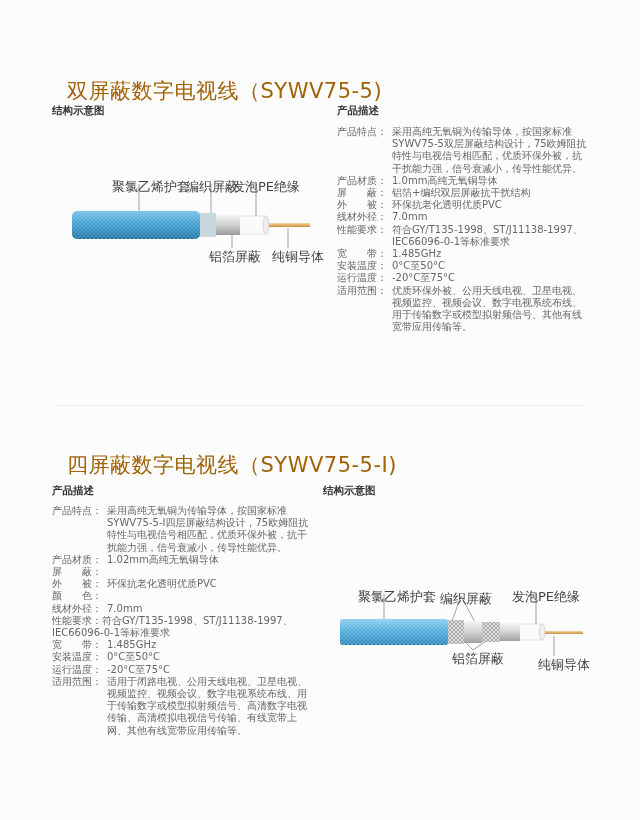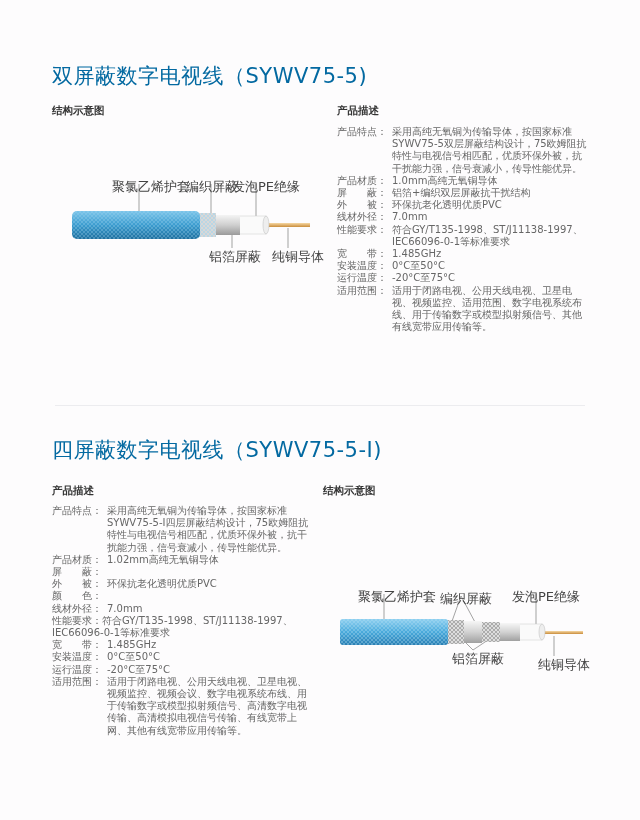--- a/index.html
+++ b/index.html
@@ -5,22 +5,22 @@
   html, body { margin:0; padding:0; }
   body {
     width:640px; height:820px; overflow:hidden;
     background:#fdfcfd;
     font-family:"DejaVu Sans", "Liberation Sans", sans-serif;
     color:#555;
     position:relative;
   }
   .title {
     position:absolute; left:52px;
-    font-size:21px; color:#0369a1; letter-spacing:0.5px;
-    font-weight:normal; margin:0; white-space:nowrap;
+    font-size:21px; color:#a16207; letter-spacing:0.5px;
+    font-weight:normal; margin:15px; white-space:nowrap;
   }
   .subhead {
     position:absolute; font-size:10.5px; font-weight:bold; color:#333;
   }
   .desc {
     position:absolute; font-size:10px; line-height:12.2px; color:#666;
   }
   .row { display:flex; }
   .row .lbl { width:55px; flex:none; white-space:pre; }
   .row .val { flex:1; }
@@ -120,21 +120,21 @@
   <div class="row">
       <span class="lbl">安装温度：</span>
       <span class="val">0°C至50°C</span>
     </div>
   <div class="row">
       <span class="lbl">运行温度：</span>
       <span class="val">-20°C至75°C</span>
     </div>
   <div class="row">
       <span class="lbl">适用范围：</span>
-      <span class="val">适用于闭路电视、公用天线电视、卫星电视、视频监控、适用范围、数字电视系统布线、用于传输数字或模型拟射频信号、其他有线宽带应用传输等。</span>
+      <span class="val">优质环保外被、公用天线电视、卫星电视、视频监控、视频会议、数字电视系统布线、用于传输数字或模型拟射频信号、其他有线宽带应用传输等。</span>
     </div>
 </div>
 
 <div class="divider"></div>
 
 <h1 class="title" style="top:436px;">四屏蔽数字电视线（SYWV75-5-I)</h1>
 
 <div class="subhead" style="left:52px; top:484px;">产品描述</div>
 <div class="subhead" style="left:323px; top:484px;">结构示意图</div>
 

